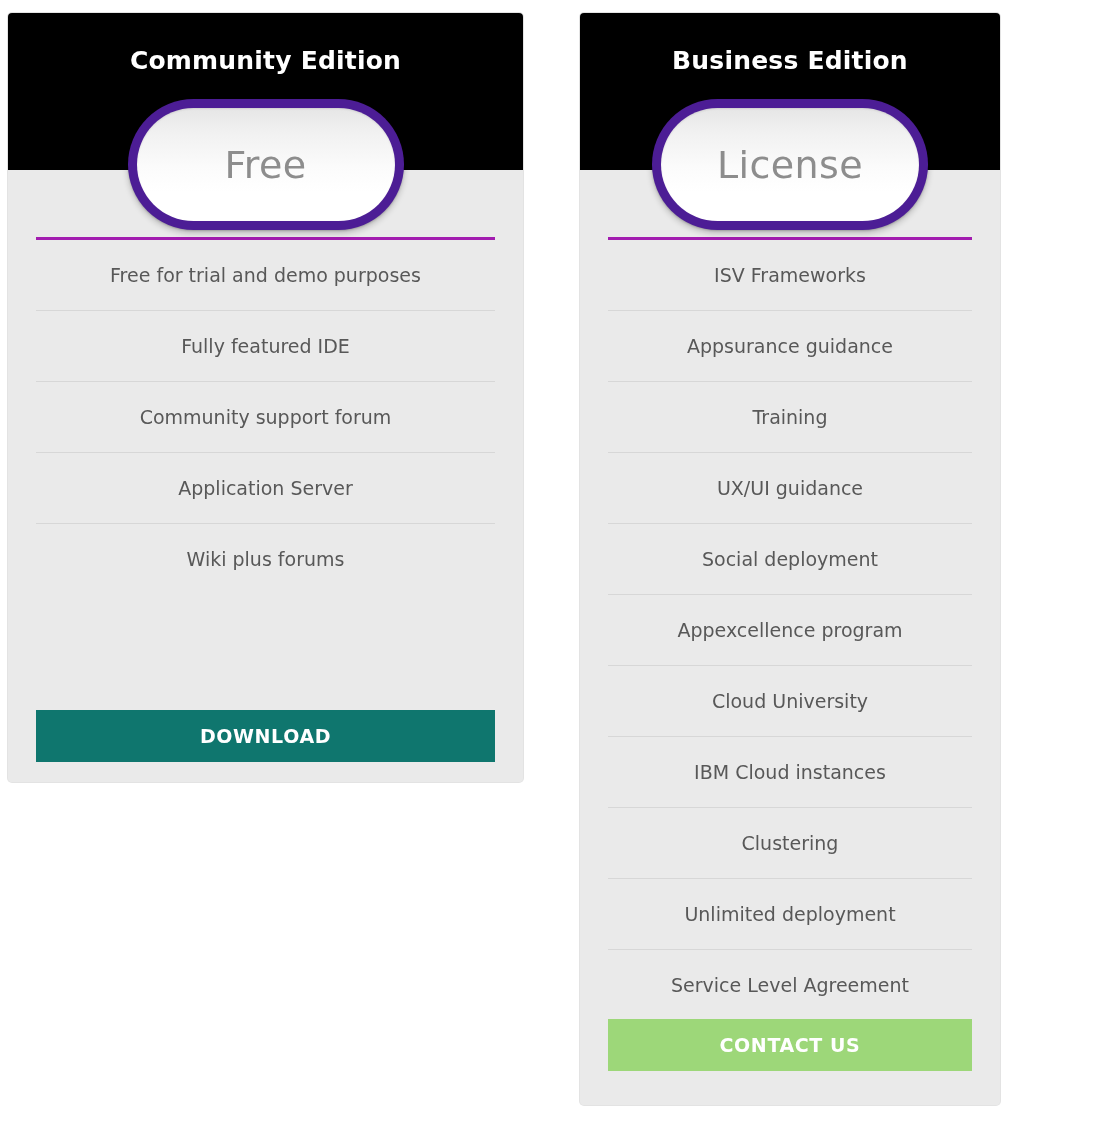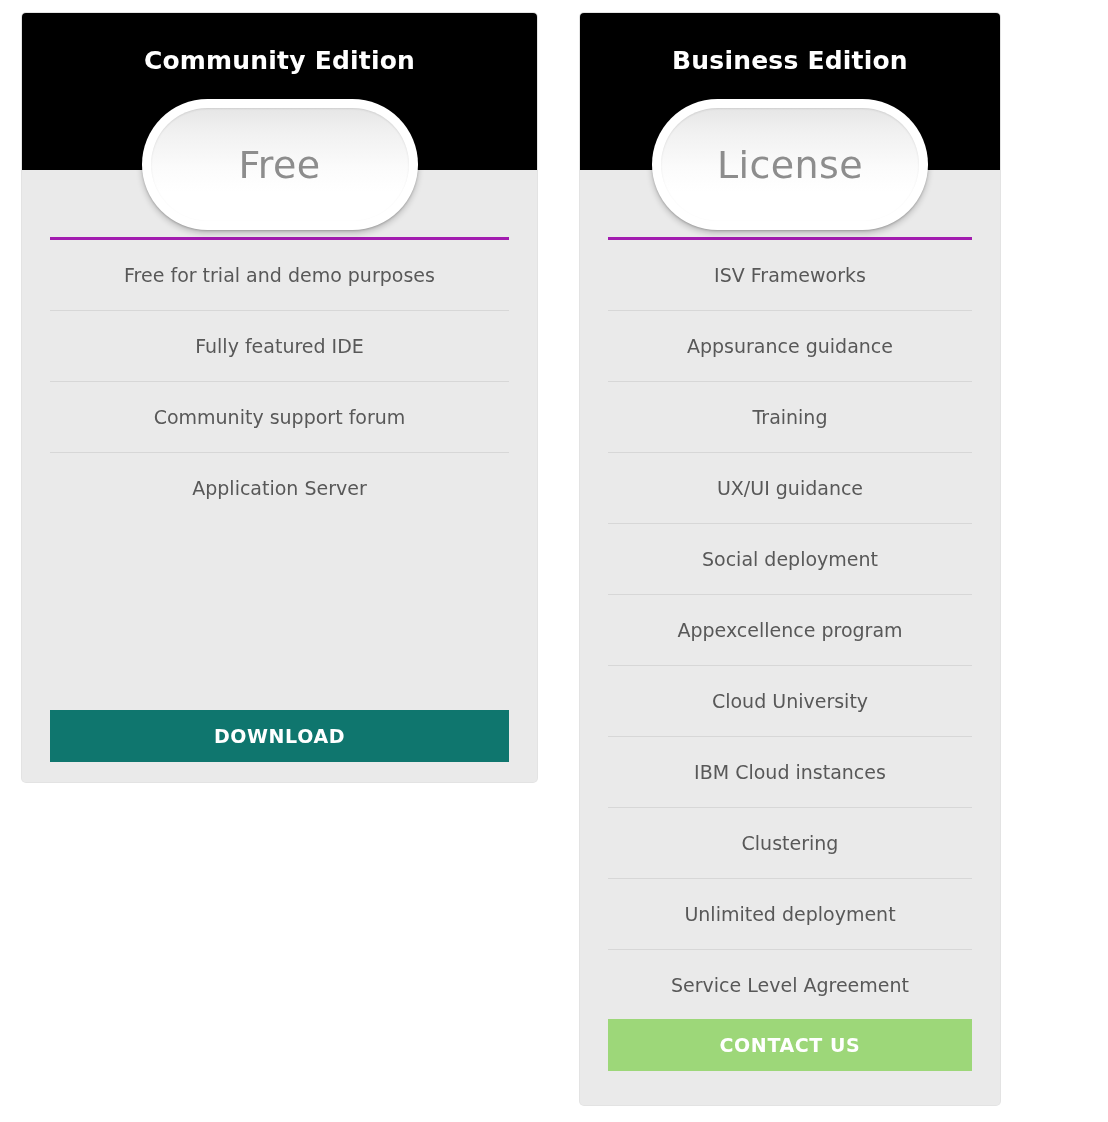--- a/index.html
+++ b/index.html
@@ -23,21 +23,21 @@
     height: 1122px;
   }
 
   .card {
     position: absolute;
     background: #eaeaea;
     border-radius: 4px;
     box-shadow: 0 0 0 1px #e3e3e3;
   }
   .card.community {
-    left: 22px;
+    left: 8px;
     top: 13px;
     width: 515px;
     height: 769px;
   }
   .card.business {
     left: 580px;
     top: 13px;
     width: 420px;
     height: 1092px;
   }
@@ -68,21 +68,21 @@
 
   
   .price-pill {
     position: absolute;
     top: 86px;
     left: 50%;
     transform: translateX(-50%);
     width: 276px;
     height: 131px;
     border-radius: 66px;
-    background: #ffffff;
+    background: #4c1d95;
     box-shadow: 0 3px 6px rgba(0,0,0,0.22),
                 0 1px 2px rgba(0,0,0,0.18);
     z-index: 5;
     display: flex;
     align-items: center;
     justify-content: center;
   }
   .price-pill-inner {
     position: absolute;
     left: 9px;
@@ -169,20 +169,21 @@
     <div class="price-pill">
       <div class="price-pill-inner"></div>
       <div class="price-label">Free</div>
     </div>
 
     <div class="features">
       <div class="feature-row first">Free for trial and demo purposes</div>
       <div class="feature-row">Fully featured IDE</div>
       <div class="feature-row">Community support forum</div>
       <div class="feature-row">Application Server</div>
+      <div class="feature-row">Wiki plus forums</div>
     </div>
 
     <div class="cta download">DOWNLOAD</div>
   </div>
 
   <div class="card business">
     <div class="card-header">
       <div class="card-title">Business Edition</div>
     </div>
 

